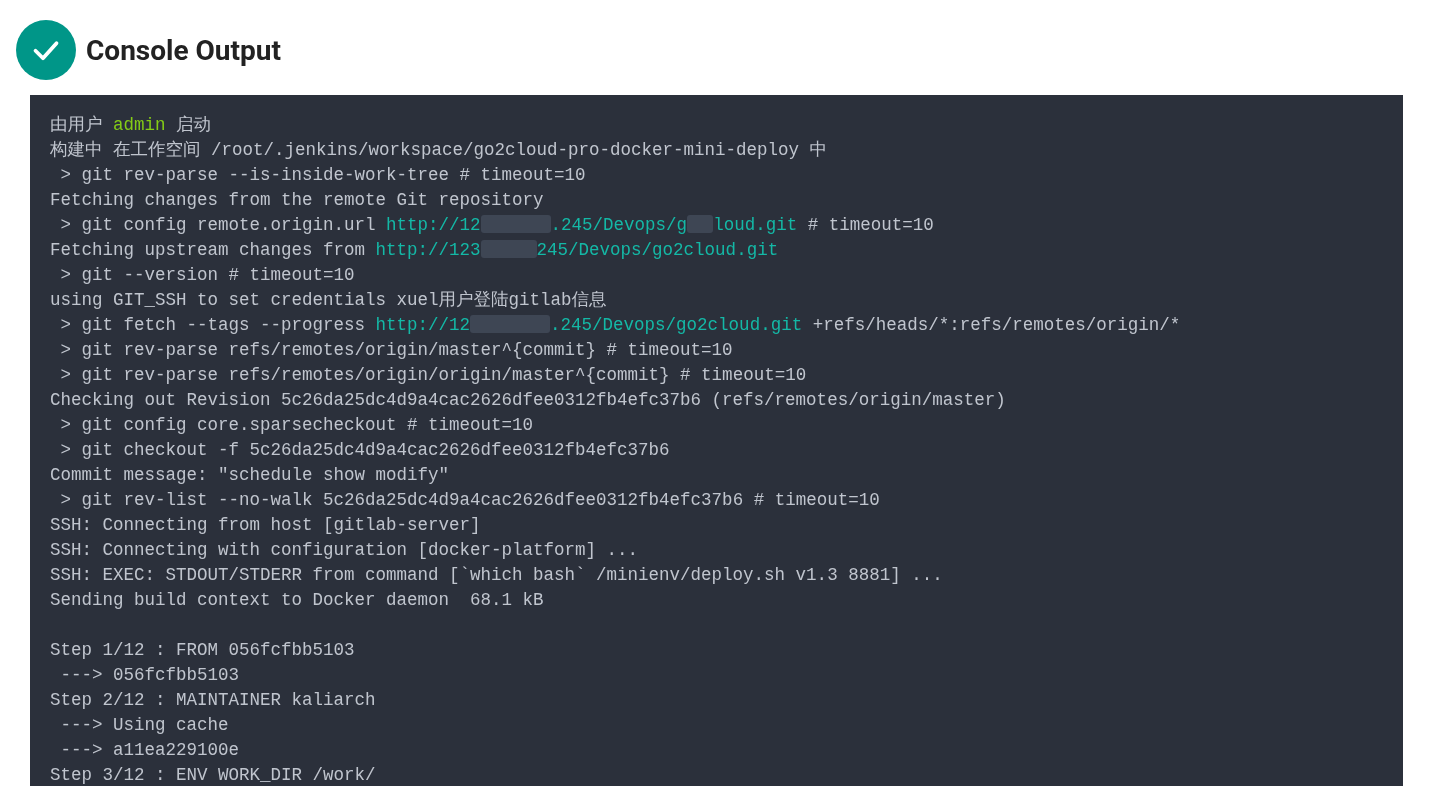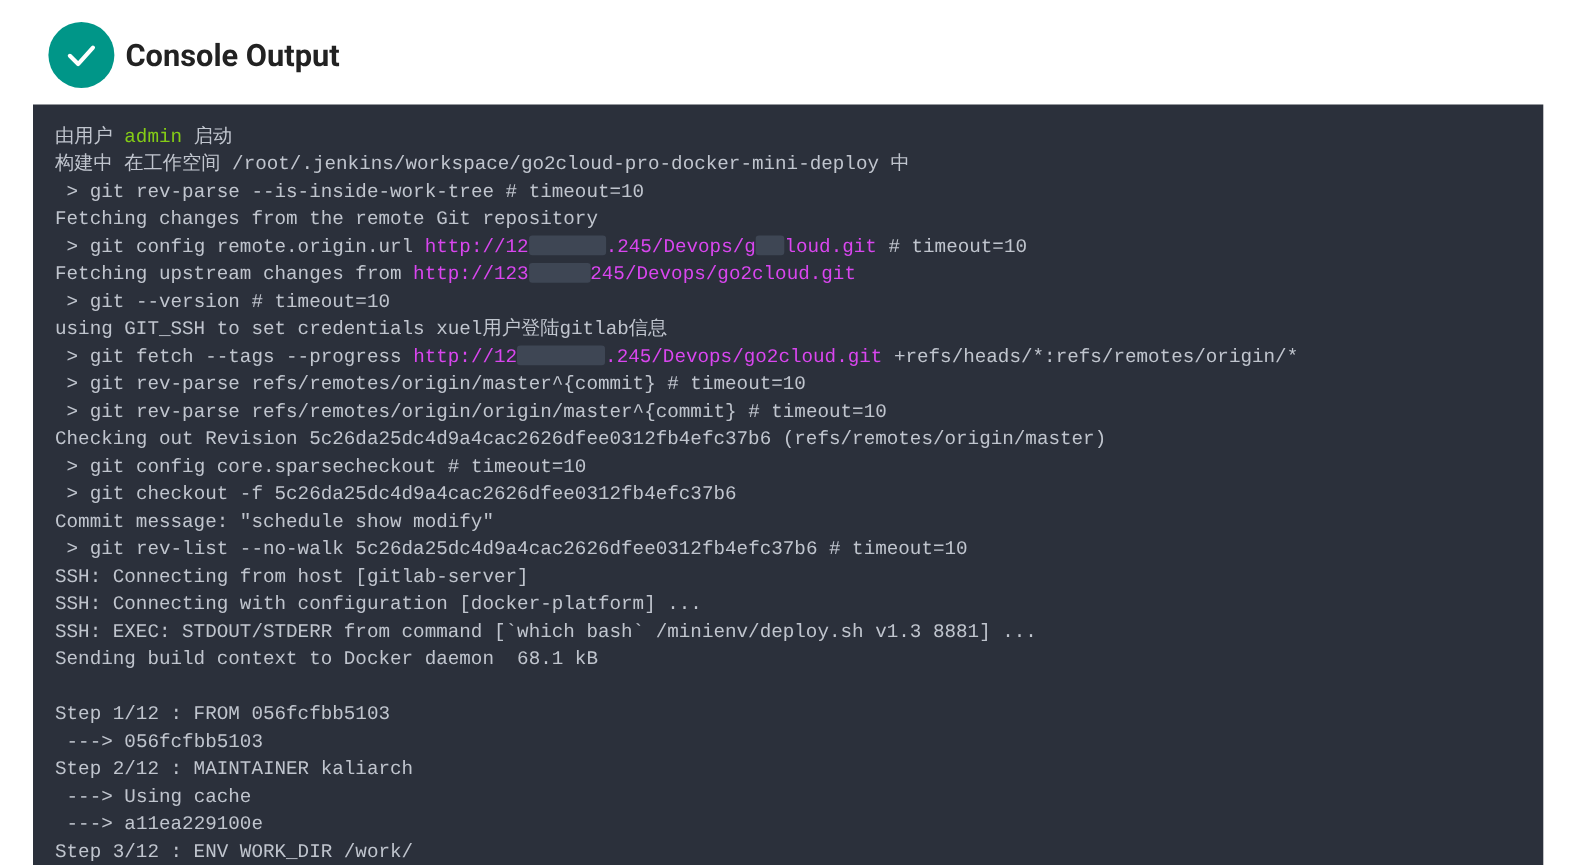--- a/index.html
+++ b/index.html
@@ -8,21 +8,21 @@
       box-sizing: border-box;
     }
     body {
       font-family: -apple-system, BlinkMacSystemFont, "Segoe UI", Roboto, Helvetica, Arial, sans-serif;
       background: #ffffff;
       padding: 0;
     }
     .header {
       display: flex;
       align-items: center;
-      padding: 20px 30px 15px 44px;
+      padding: 20px 30px 15px 16px;
     }
     .success-icon {
       width: 60px;
       height: 60px;
       border-radius: 50%;
       background: #009688;
       display: flex;
       align-items: center;
       justify-content: center;
       margin-right: 10px;
@@ -50,21 +50,21 @@
       line-height: 25px;
       padding: 18px 20px;
       margin: 0 30px 0 30px;
       white-space: pre;
       overflow-x: auto;
     }
     .console .user {
       color: #84cc16;
     }
     .console .link {
-      color: #d946ef;
+      color: #14b8a6;
     }
     .redact {
       display: inline-block;
       background: #3e4654;
       border-radius: 3px;
       vertical-align: middle;
       height: 18px;
       position: relative;
       top: -1px;
     }

